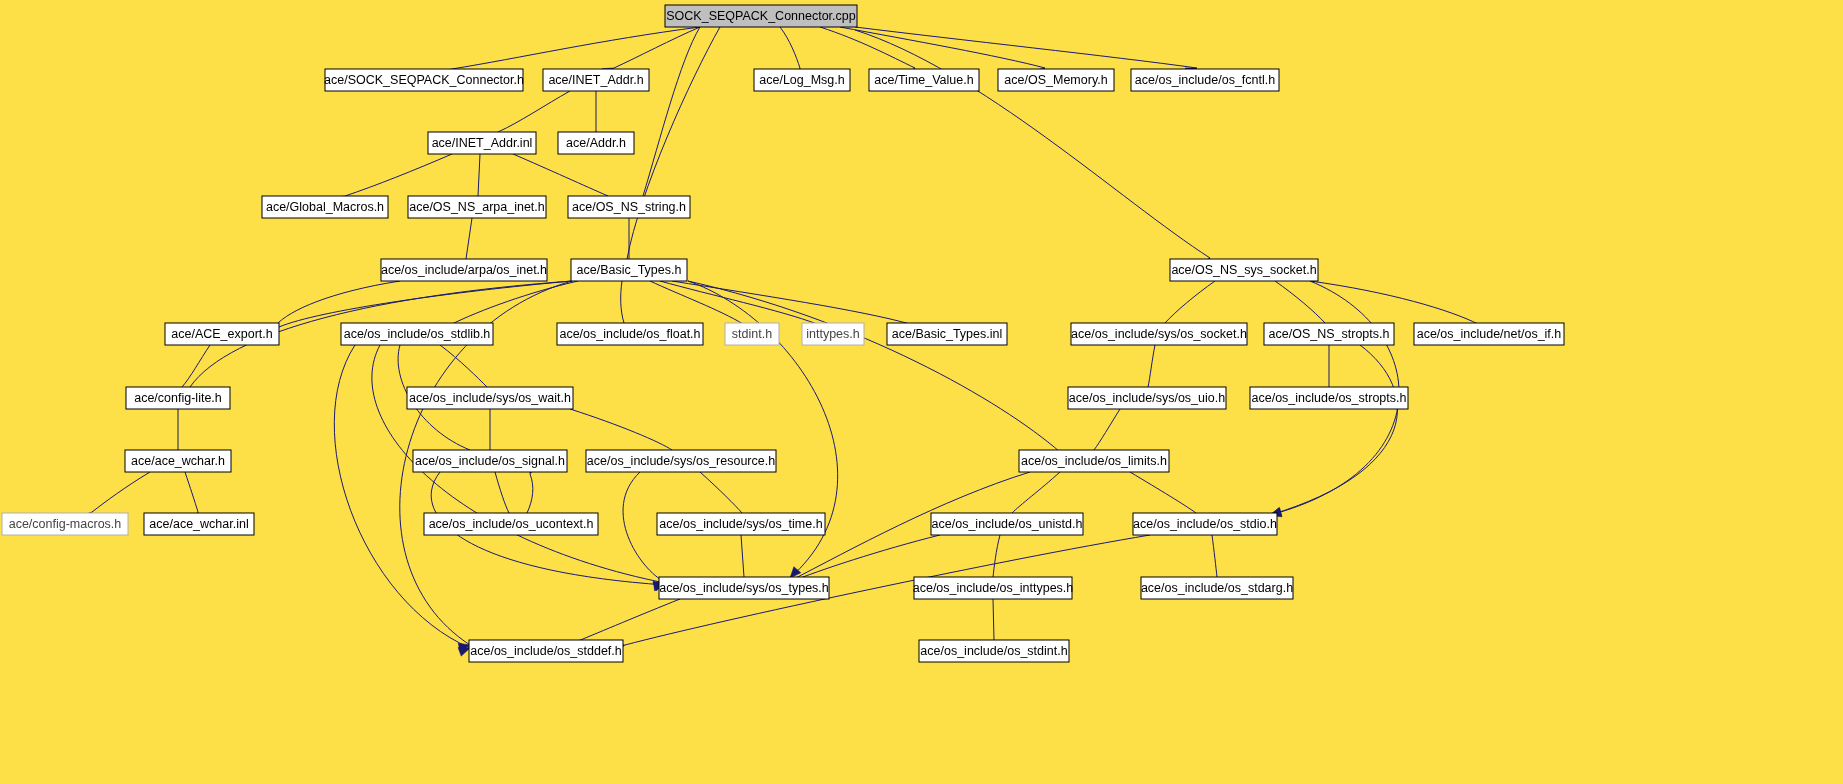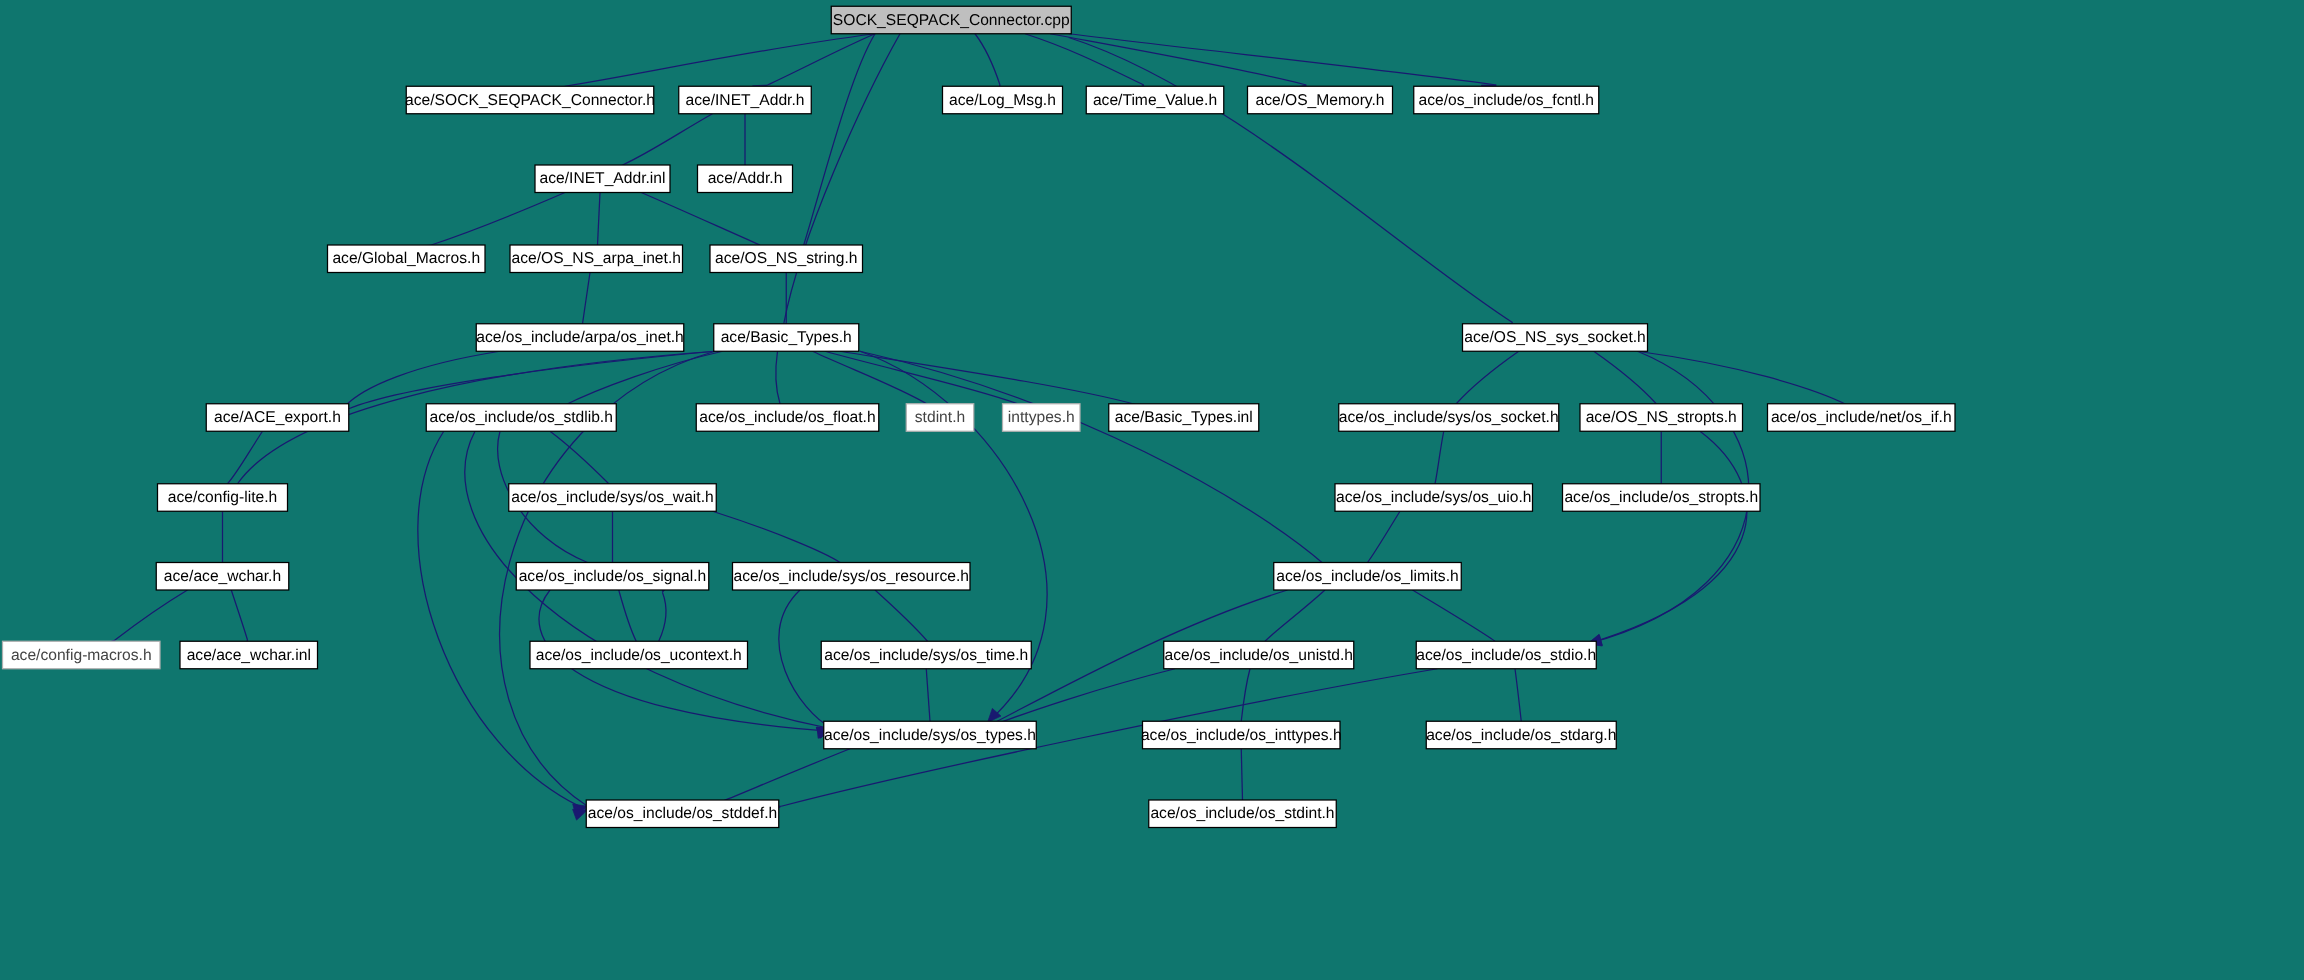--- a/index.html
+++ b/index.html
@@ -4,21 +4,21 @@
 <style>
   html, body {
     margin: 0;
     padding: 0;
     background: #ffffff;
   }
   #graph-root {
     position: relative;
     width: 1843px;
     height: 784px;
-    background: #0f766e;
+    background: #fde047;
     font-family: "Liberation Sans", sans-serif;
     overflow: hidden;
   }
   svg#graph-svg {
     position: absolute;
     left: 0;
     top: 0;
     width: 1843px;
     height: 784px;
   }

